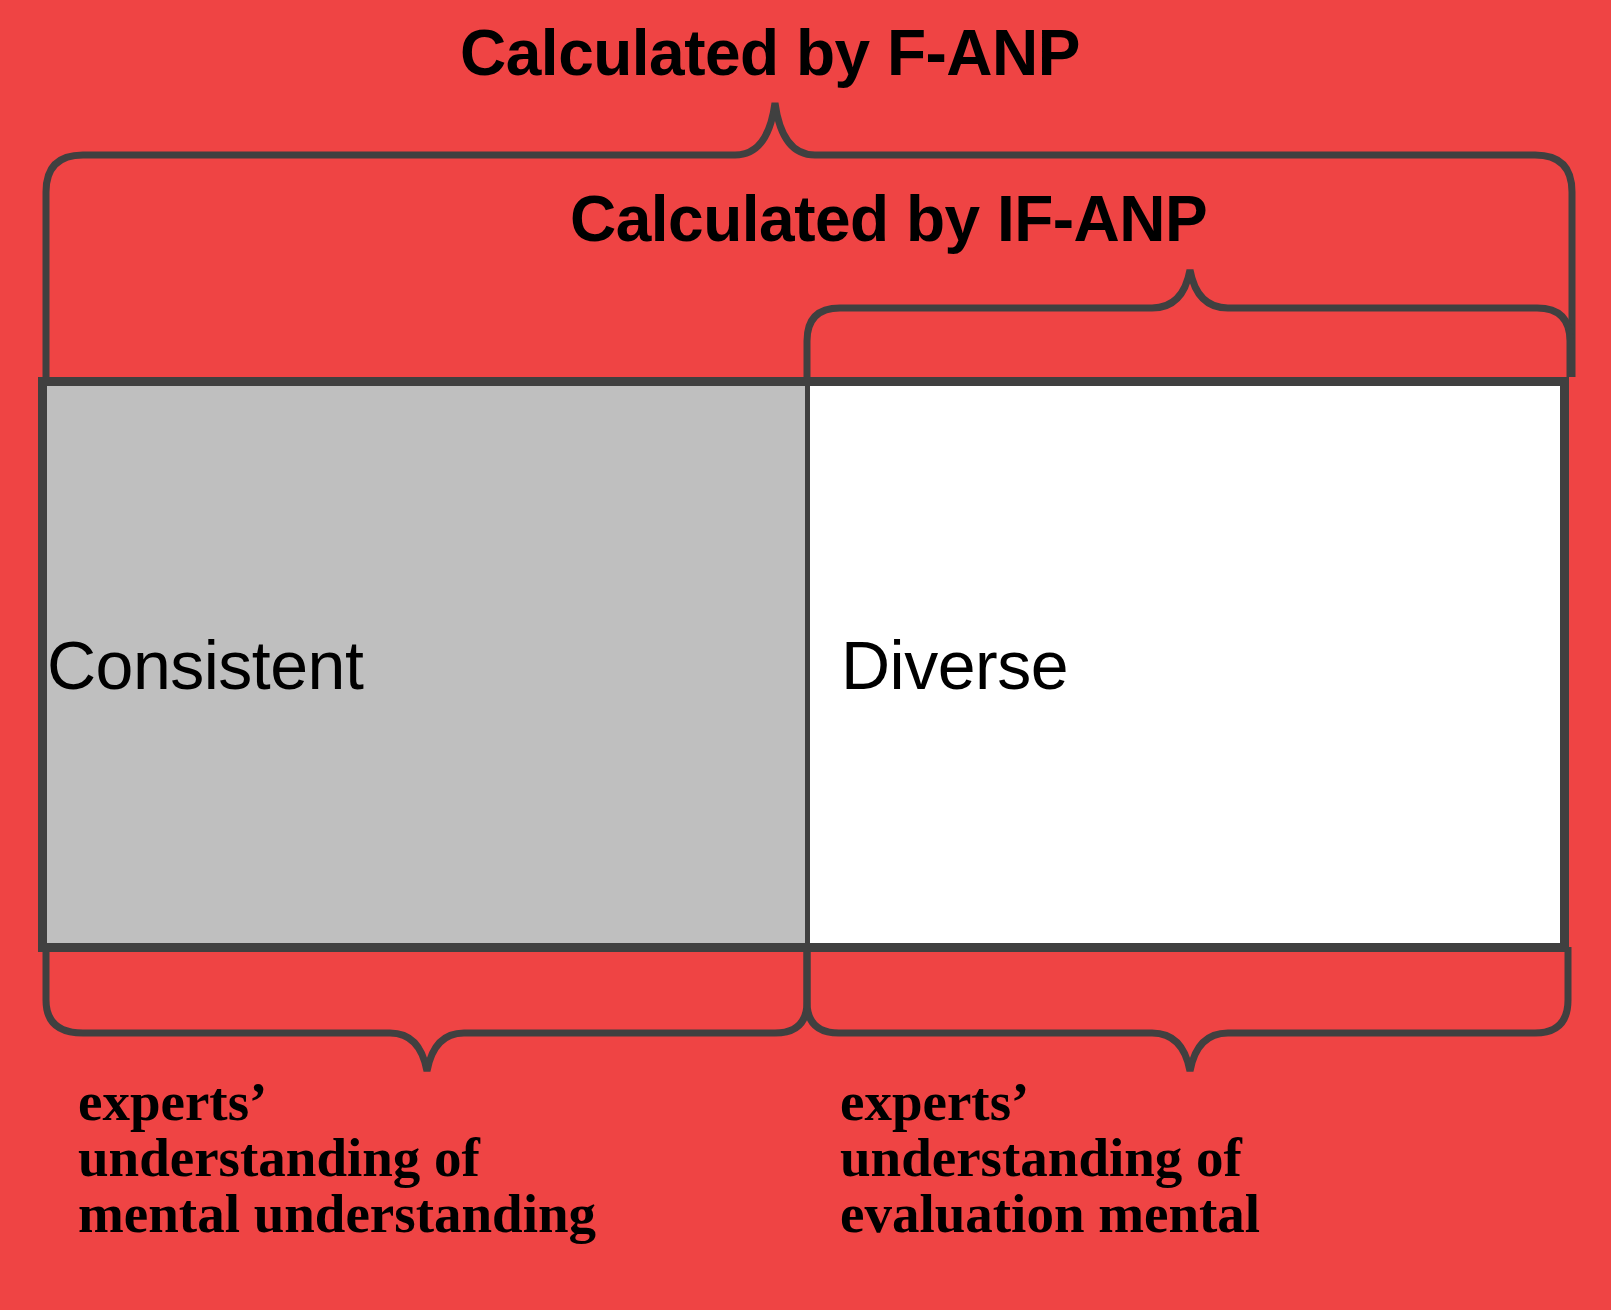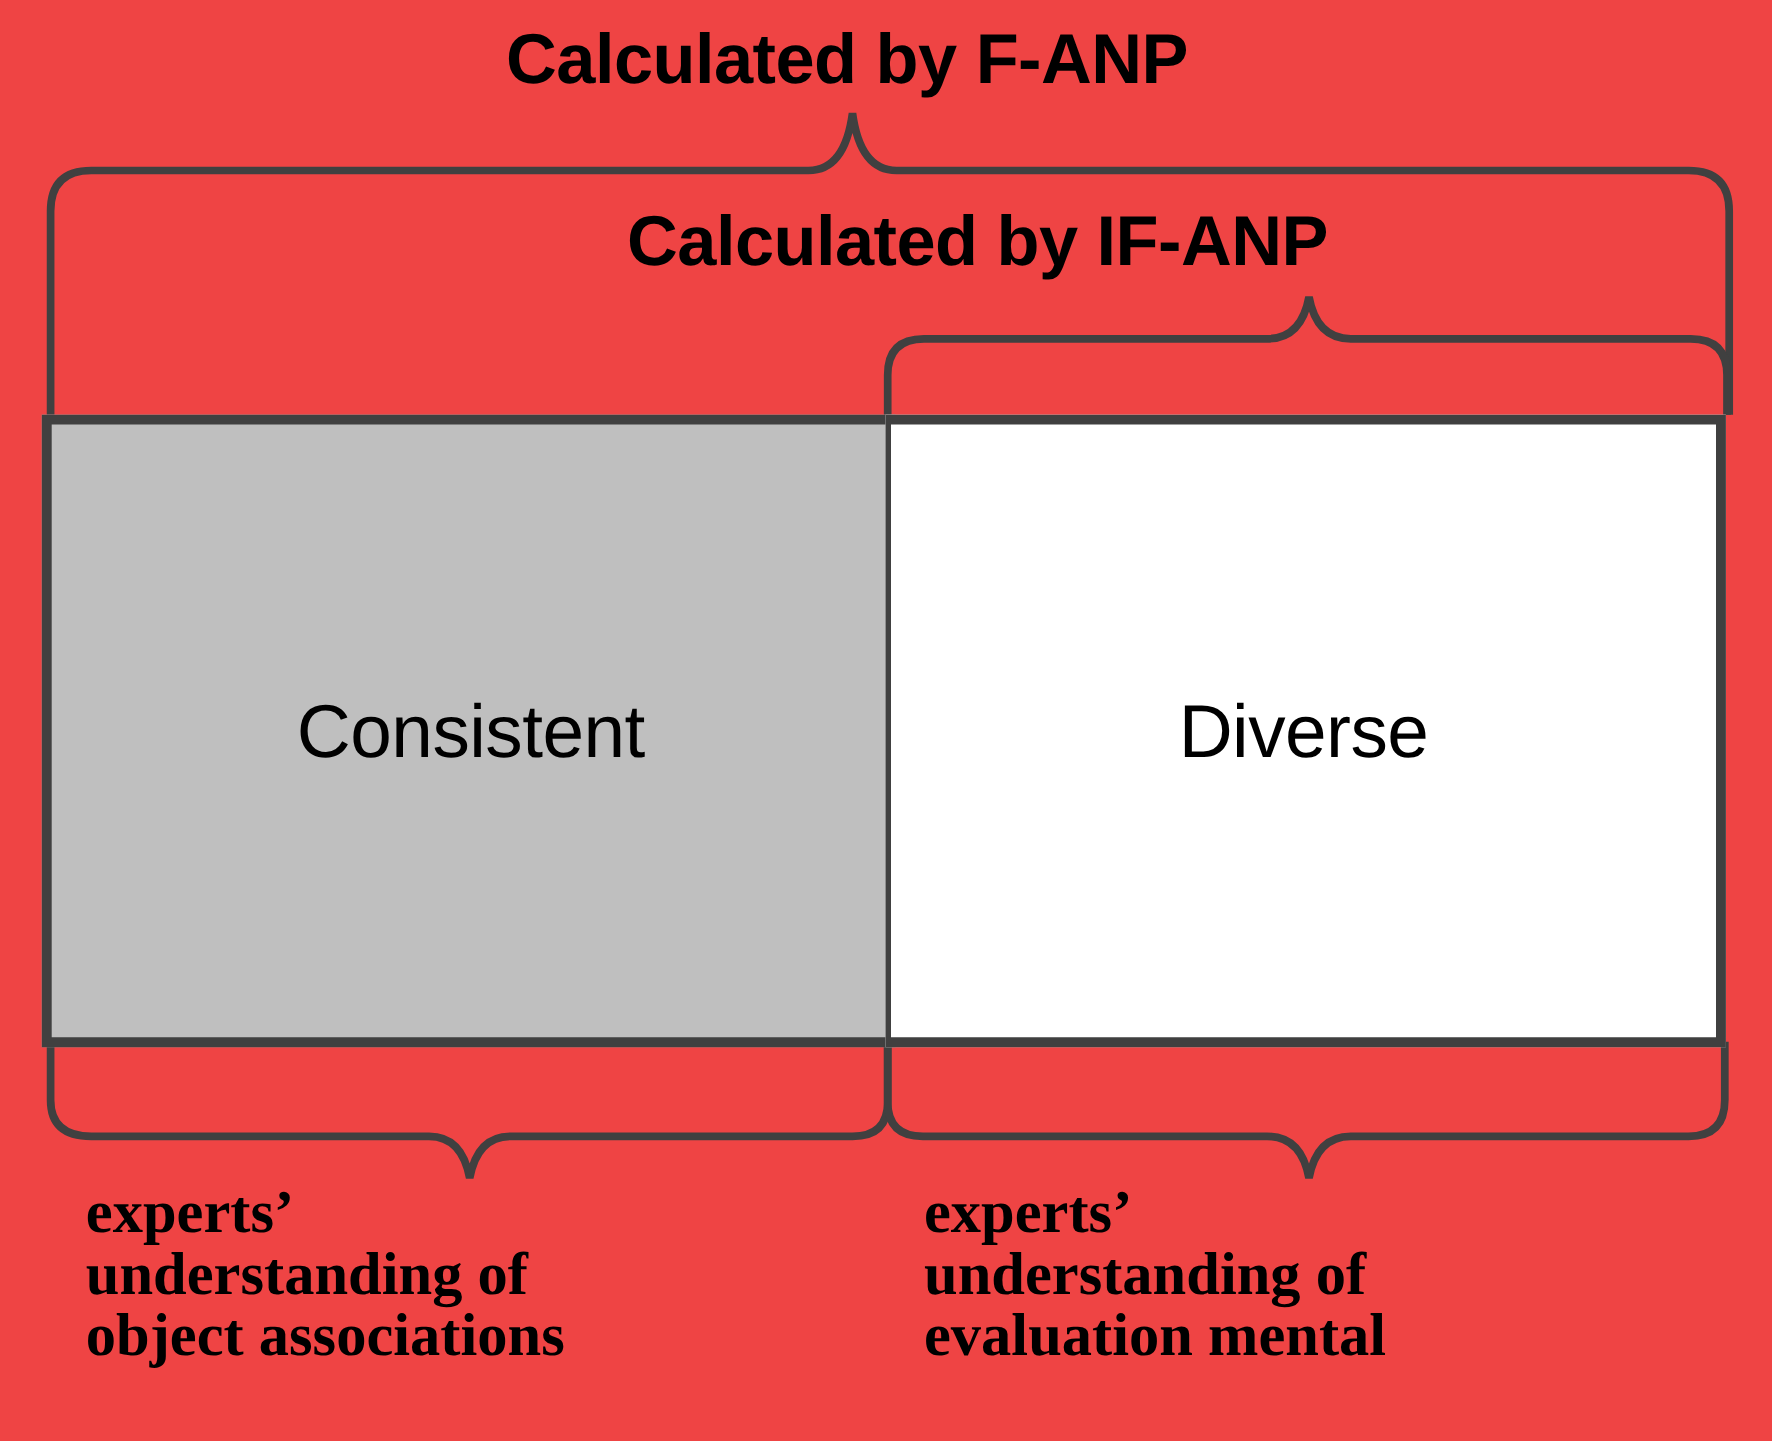--- a/index.html
+++ b/index.html
@@ -53,37 +53,38 @@
     font-size: 64px;
   }
 
   
   .box {
     position: absolute;
     box-sizing: border-box;
     border: 9px solid #404040;
     display: flex;
     align-items: center;
-    justify-content: center;
+    justify-content: flex-start;
   }
   #box-consistent {
     left: 38px;
     top: 377px;
     width: 776px;
     height: 575px;
     background: #bfbfbf;
     border-right-width: 5px;
   }
   #box-diverse {
     left: 805px;
     top: 377px;
     width: 764px;
     height: 575px;
     background: #ffffff;
     border-left-width: 5px;
+    padding-left: 31px;
   }
   .box-label {
     font-family: "Liberation Sans", sans-serif;
     font-weight: normal;
     font-size: 68px;
     color: #000000;
     line-height: 1;
     letter-spacing: -0.5px;
   }
 
@@ -172,21 +173,21 @@
     <span class="box-label">Consistent</span>
   </div>
 
   <div class="box" id="box-diverse">
     <span class="box-label">Diverse</span>
   </div>
 
   <div class="bottom-label" id="label-mental">
     <span class="bl-line">experts’</span>
     <span class="bl-line">understanding of</span>
-    <span class="bl-line">object associations</span>
+    <span class="bl-line">mental understanding</span>
   </div>
 
   <div class="bottom-label" id="label-evaluation">
     <span class="bl-line">experts’</span>
     <span class="bl-line">understanding of</span>
     <span class="bl-line">evaluation mental</span>
   </div>
 
 </div>
 

